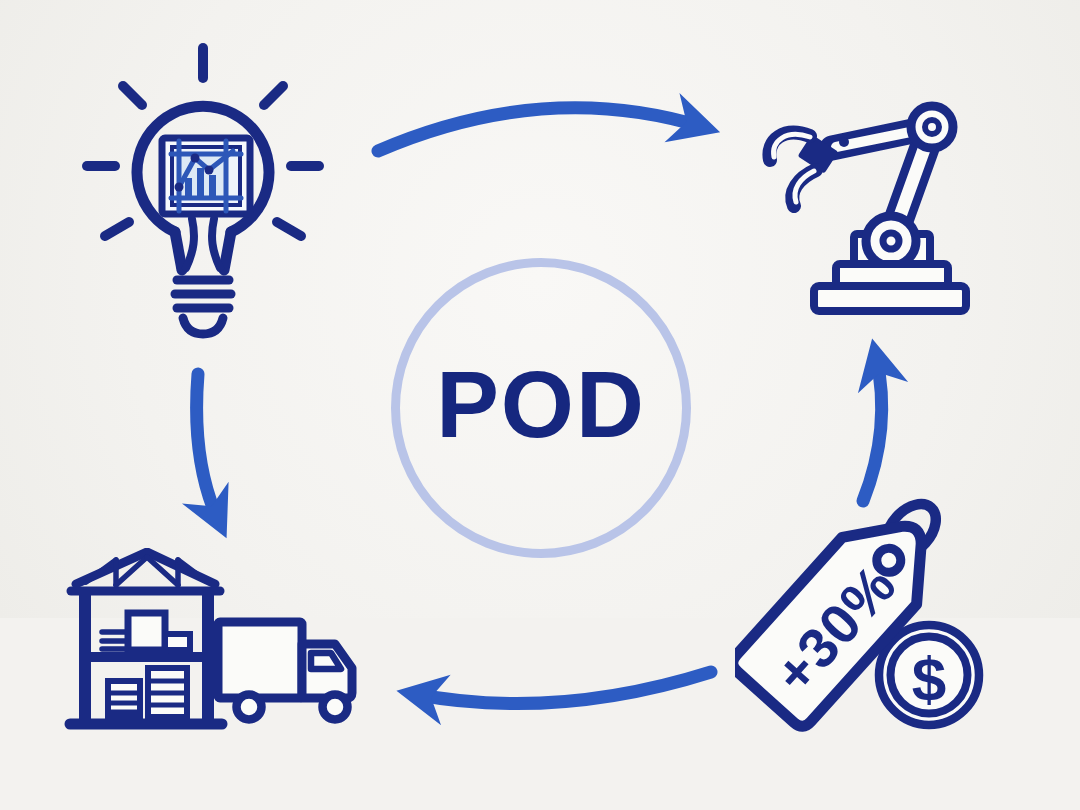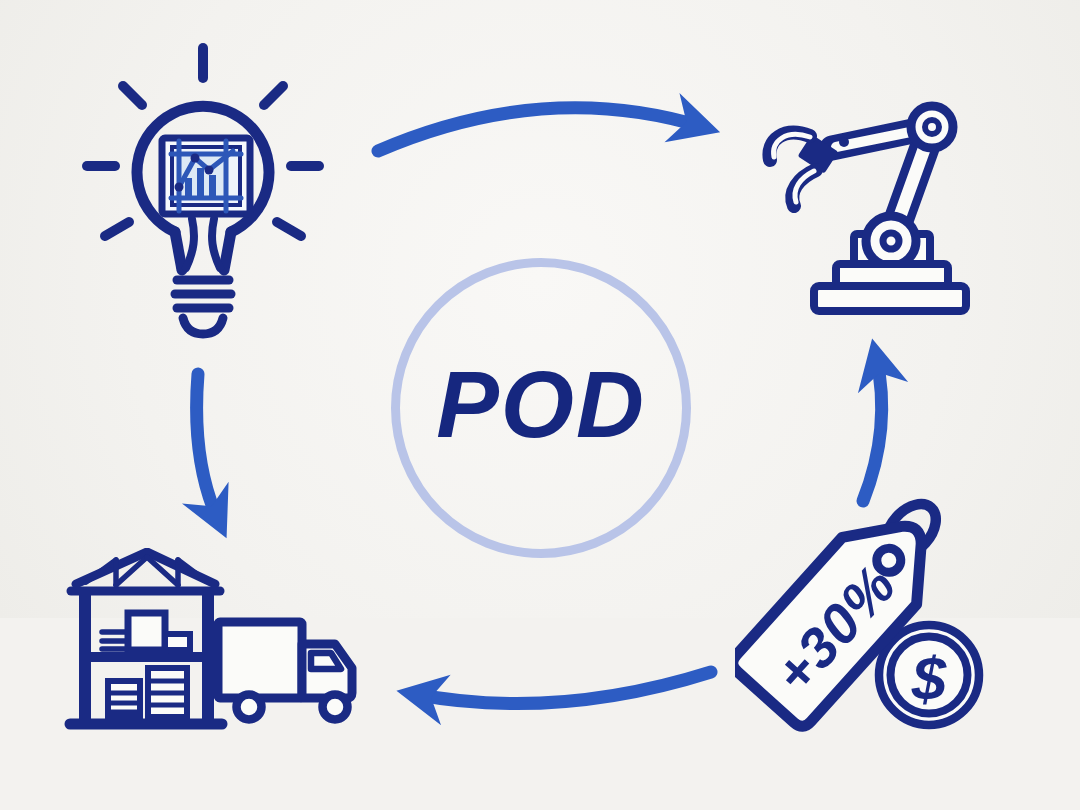--- a/index.html
+++ b/index.html
@@ -4,21 +4,20 @@
 <style>
   html,body{margin:0;padding:0;}
   body{
     width:1080px;height:810px;overflow:hidden;
     font-family:"Liberation Sans","DejaVu Sans",sans-serif;
     background:#f3f2ef;
   }
   .stage{
     position:relative;width:1080px;height:618px;
     background:radial-gradient(circle at 50% 45%, #f9f8f6 0%, #f3f2ef 65%, #eeede9 100%);
-    font-style:italic;
   }
   .abs{position:absolute;}
   #arrows{left:0;top:0;width:1080px;height:810px;pointer-events:none;}
   .node{line-height:0;}
   #idea-node{left:75px;top:40px;}
   #production-node{left:758px;top:86px;}
   #fulfillment-node{left:58px;top:548px;}
   #pricing-node{left:735px;top:482px;}
   .center-ring{
     left:391px;top:258px;width:300px;height:300px;

